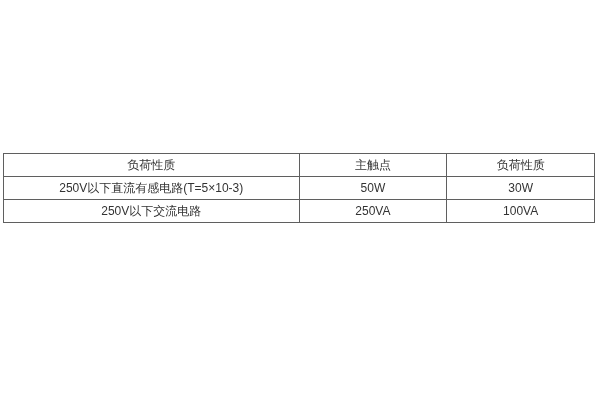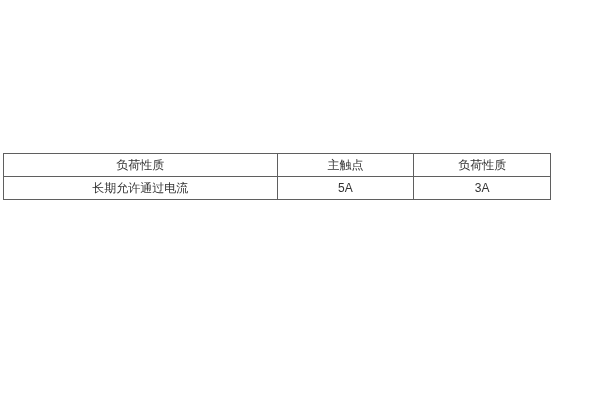--- a/index.html
+++ b/index.html
@@ -8,21 +8,21 @@
     width: 600px;
     height: 400px;
     background: #ffffff;
     overflow: hidden;
     font-family: "Liberation Sans", "DejaVu Sans", sans-serif;
   }
   .table-wrap {
     position: absolute;
     left: 3px;
     top: 153px;
-    width: 548px;
+    width: 592px;
   }
   table.spec-table {
     width: 100%;
     border-collapse: collapse;
     table-layout: fixed;
     border: 1px solid #5f5f5f;
   }
   table.spec-table td, table.spec-table th {
     border: 1px solid #5f5f5f;
     height: 22px;
@@ -52,19 +52,24 @@
     </colgroup>
     <thead>
       <tr>
         <th>负荷性质</th>
         <th>主触点</th>
         <th>负荷性质</th>
       </tr>
     </thead>
     <tbody>
       <tr>
-        <td>长期允许通过电流</td>
-        <td>5A</td>
-        <td>3A</td>
+        <td>250V以下直流有感电路(T=5×10-3)</td>
+        <td>50W</td>
+        <td>30W</td>
+      </tr>
+      <tr>
+        <td>250V以下交流电路</td>
+        <td>250VA</td>
+        <td>100VA</td>
       </tr>
     </tbody>
   </table>
 </div>
 
 </body></html>

